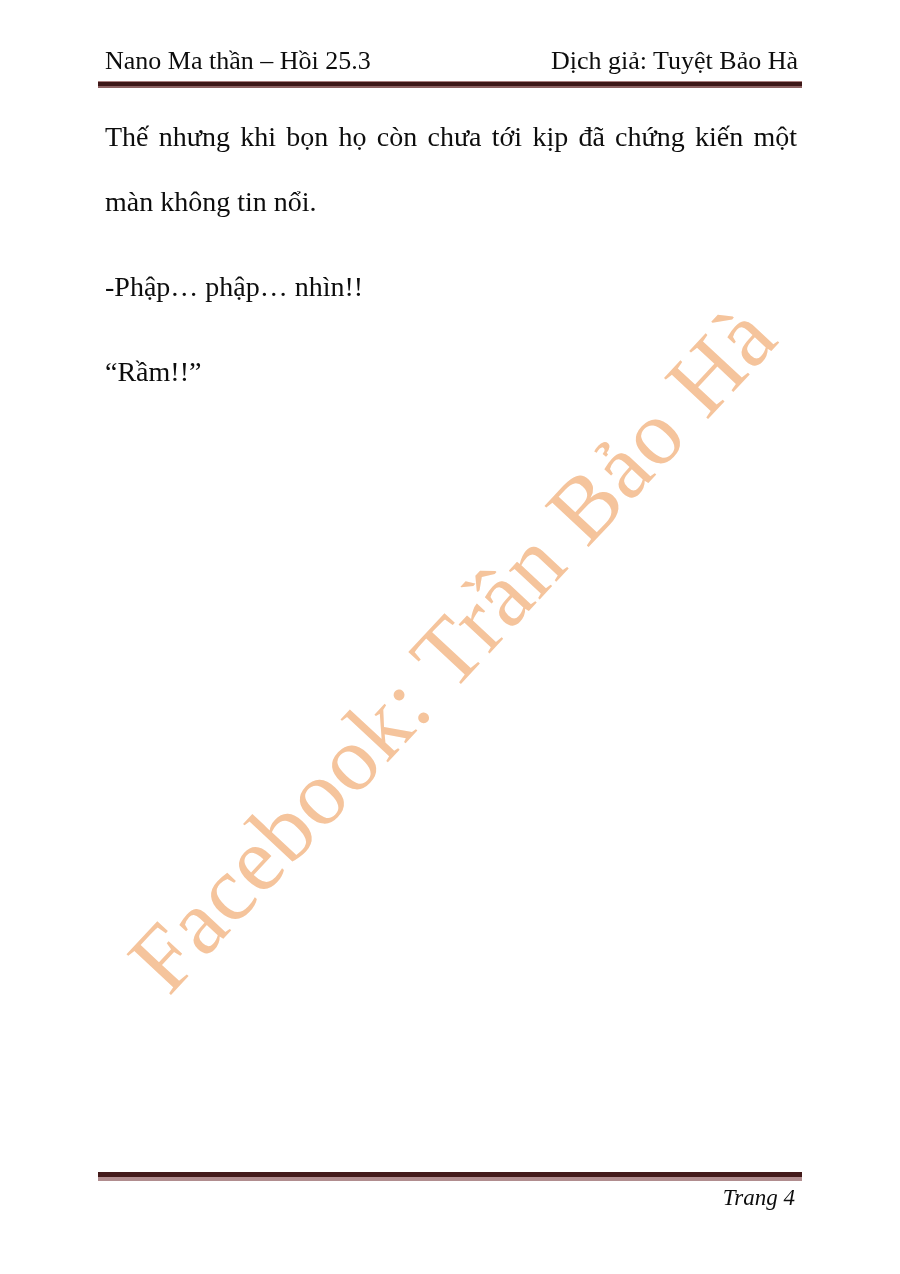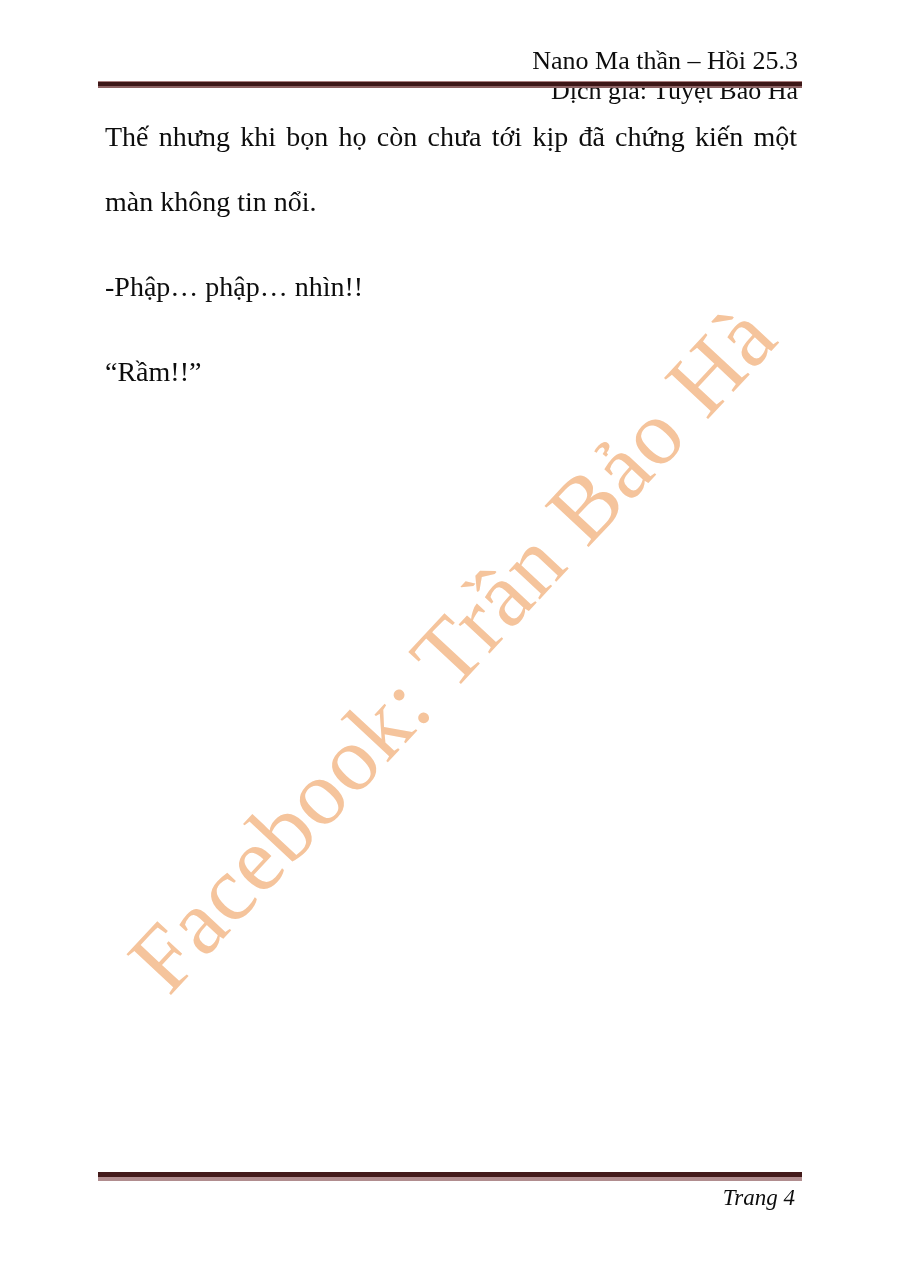--- a/index.html
+++ b/index.html
@@ -15,21 +15,20 @@
   
   .header{
     position:absolute;
     top:46px;left:105px;right:102px;
     display:flex;
     justify-content:space-between;
     align-items:flex-end;
     font-size:26px;
     line-height:30px;
     z-index:2;
-    flex-direction:column;
   }
   .header-rule{
     position:absolute;
     top:81px;left:98px;right:98px;
     height:7px;
     background:linear-gradient(to bottom,
       #a87e7e 0%, #a87e7e 15%,
       #3d1717 15%, #3d1717 68%,
       #8d6263 68%, #8d6263 100%);
     z-index:2;

